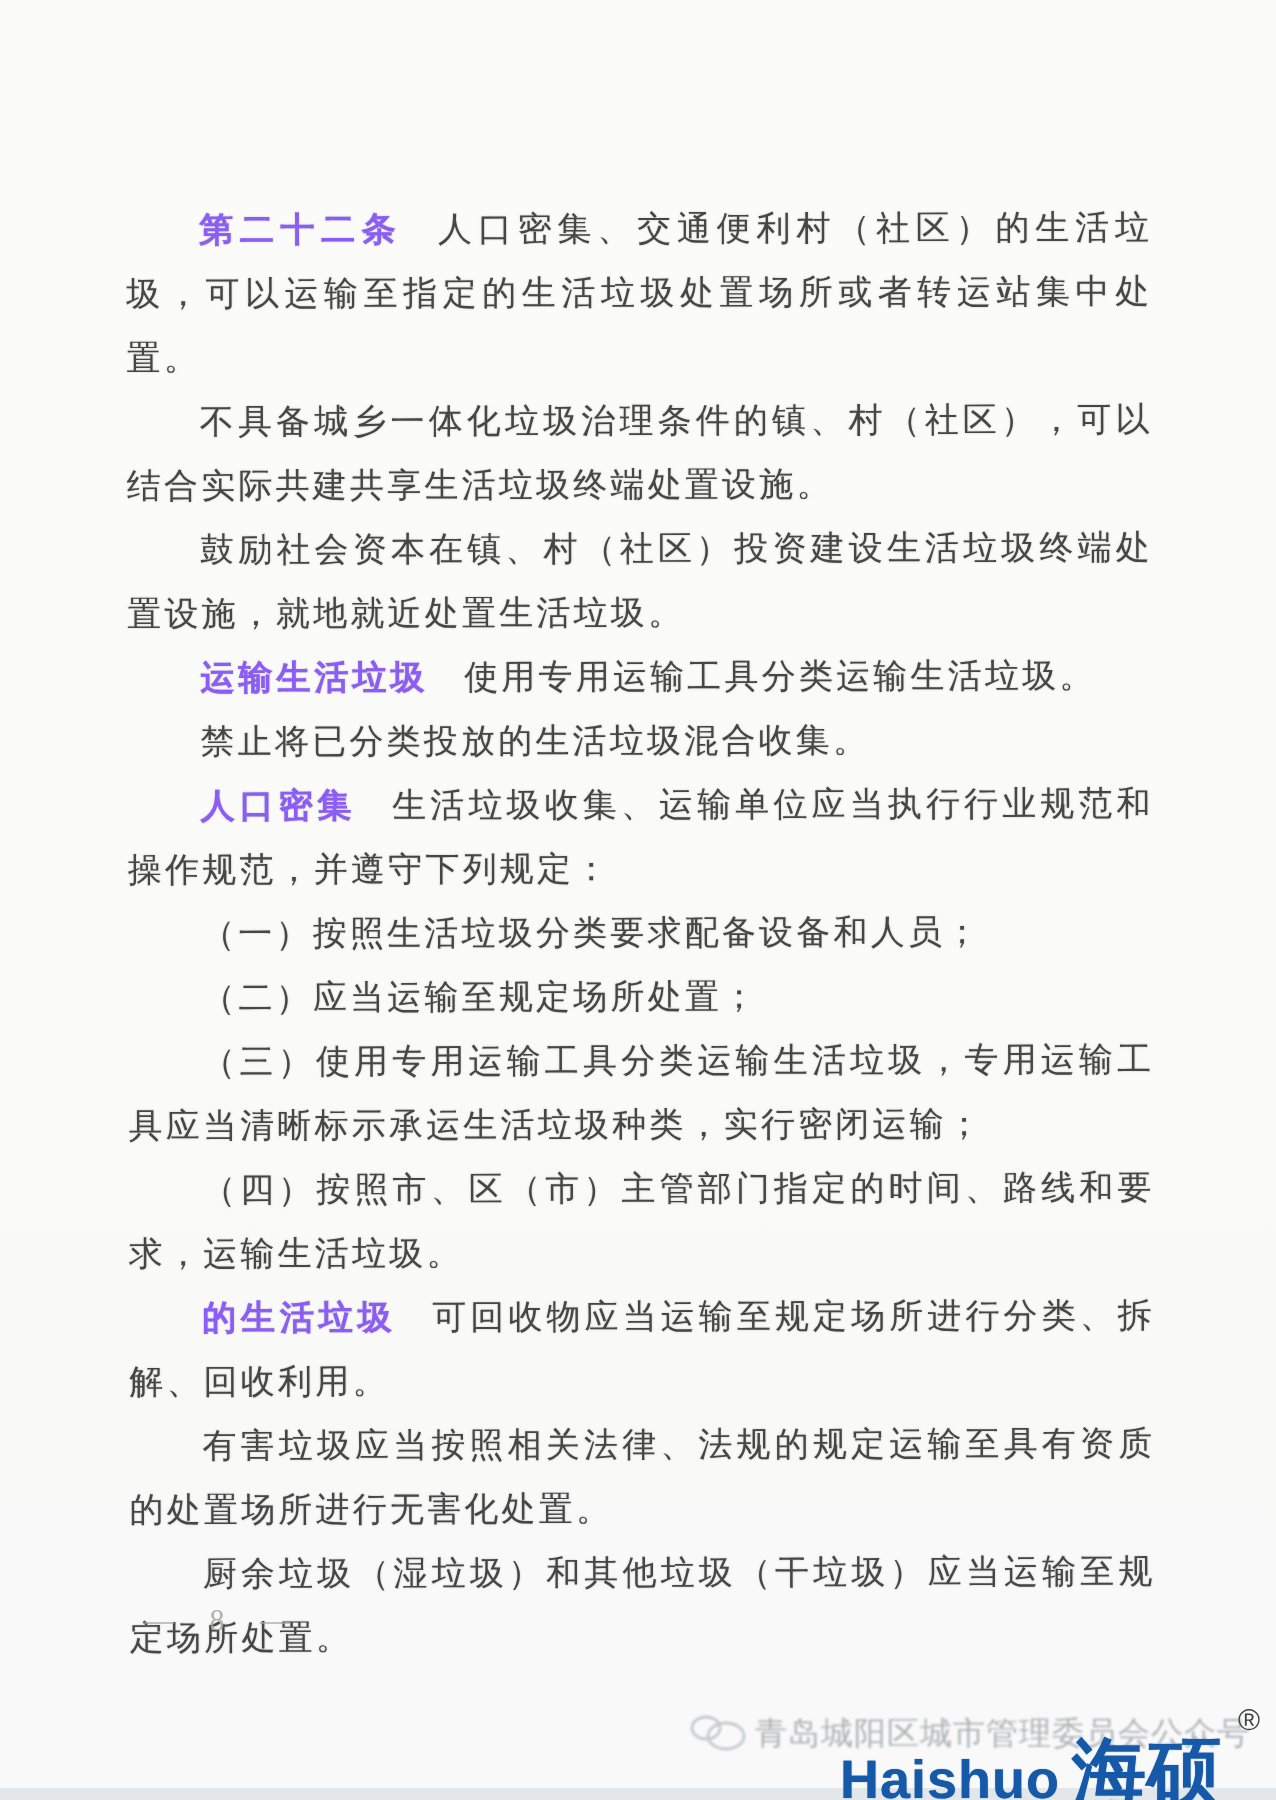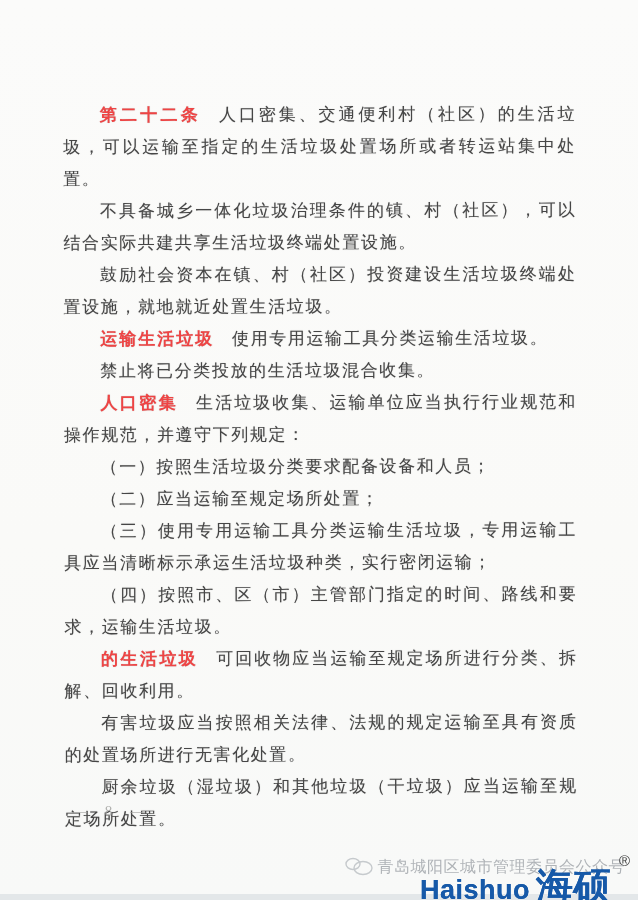--- a/index.html
+++ b/index.html
@@ -26,21 +26,21 @@
     letter-spacing: 1.6px;
     text-align: justify;
     text-shadow: 0 0 1px rgba(80,80,80,0.35);
   }
   .para {
     margin: 0;
     text-indent: 2.15em;
   }
   .head {
     font-weight: 700;
-    color: #ef4444;
+    color: #8b5cf6;
     margin-right: 1.05em;
     letter-spacing: 2px;
   }
   .head:empty { display: none; margin: 0; }
   
   .pagenum {
     position: absolute;
     left: 72px; top: 803px;
     color: #a5a5a3;
     font-size: 15px;

